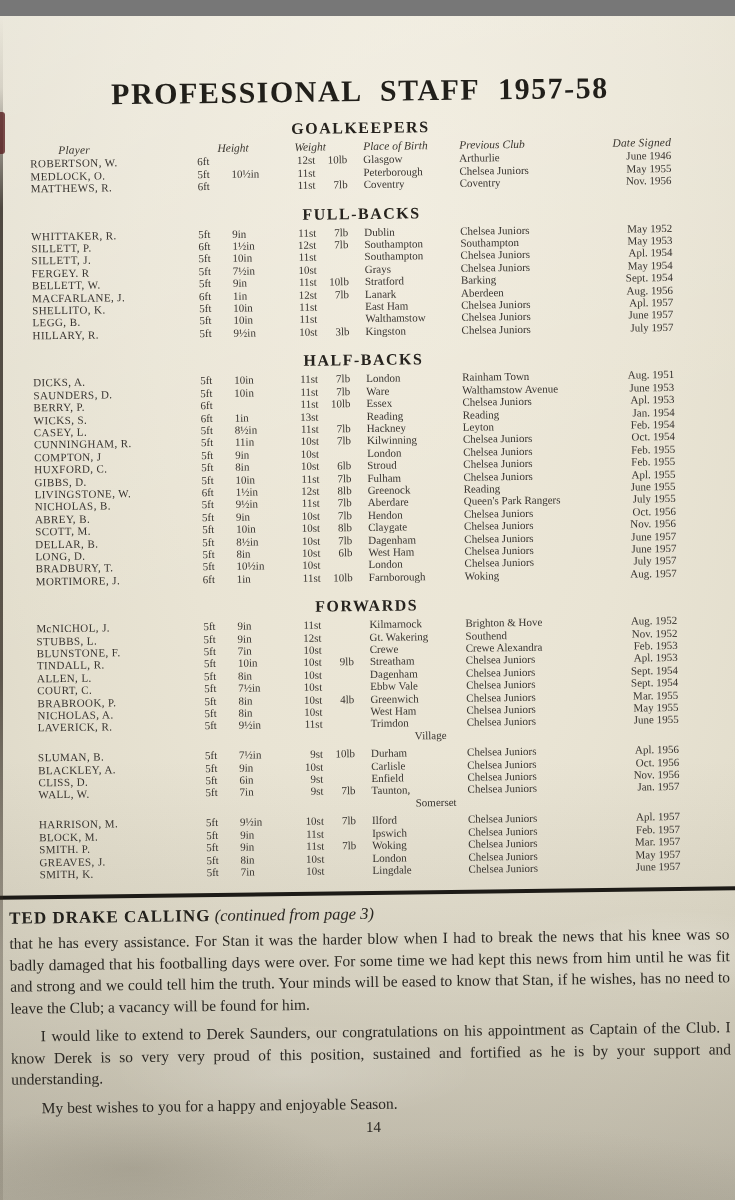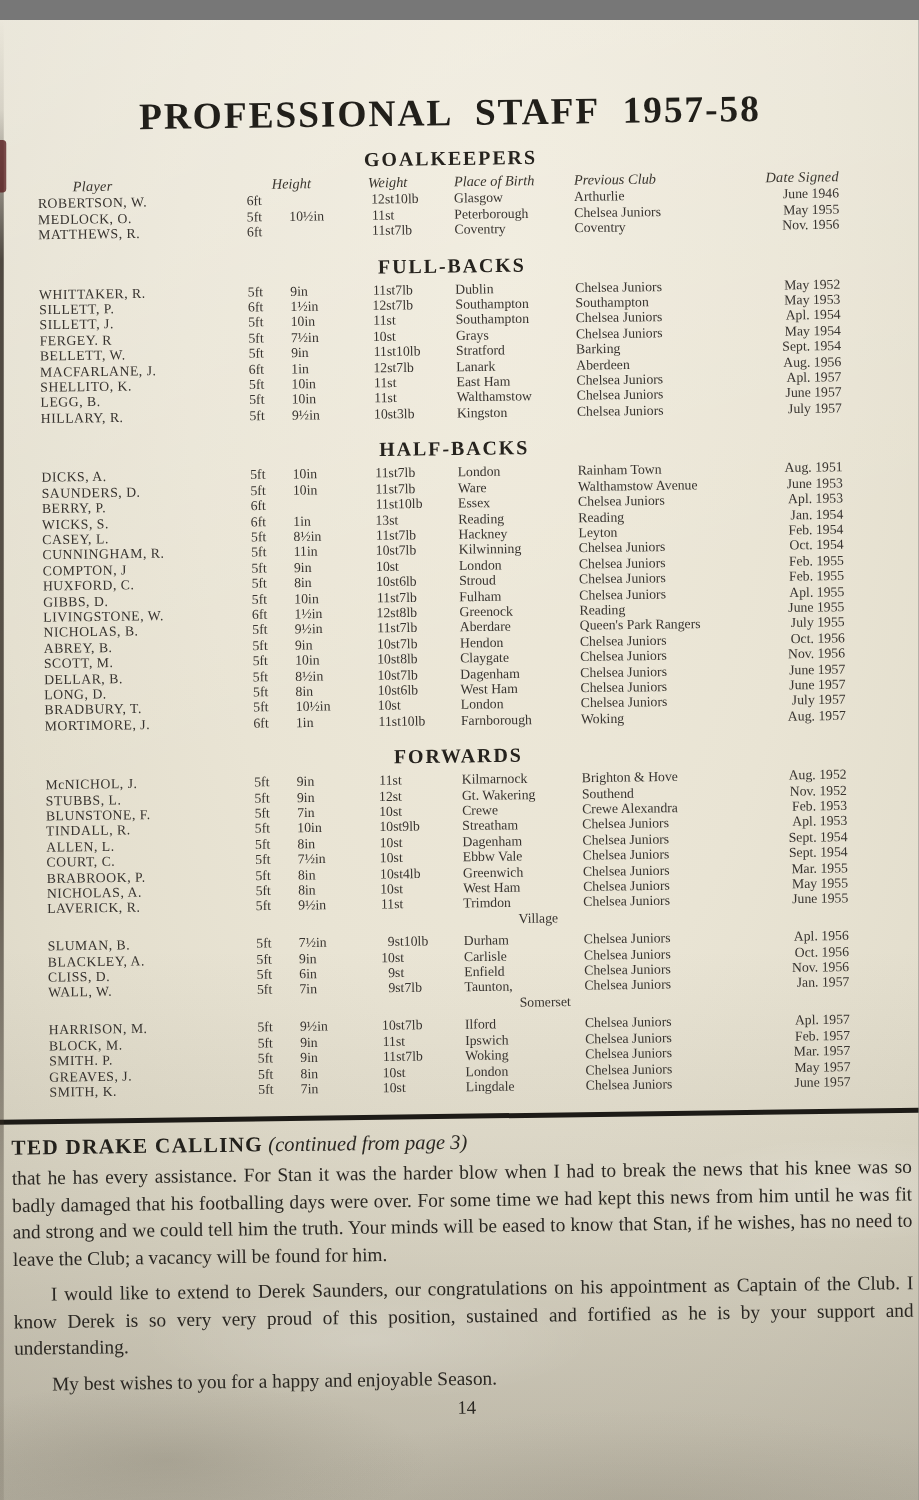--- a/index.html
+++ b/index.html
@@ -31,21 +31,21 @@
      letter-spacing:1.5px;word-spacing:10px;}
   .sec-title{text-align:center;font-weight:bold;font-size:16px;letter-spacing:1.5px;margin:14px 0 3px;color:#26231e;}
   #staff-table .sec-title:first-child{margin-top:11px;}
 
   .row{display:grid;grid-template-columns:204px 34px 38px 46px 36px 108px 144px 68px;
        font-size:11px;line-height:12.4px;color:#383430;}
   .c{white-space:nowrap;overflow:visible;}
   .c.name{padding-left:37px;letter-spacing:.4px;}
   .c.in{padding-right:8px;}
   .c.st{text-align:right;}
-  .c.lb{text-align:left;padding-right:4px;}
+  .c.lb{text-align:right;padding-right:4px;}
   .c.place{padding-left:12px;}
   .c.date{text-align:right;}
   .row.cont .c.p2{grid-column:6;padding-left:56px;}
   .group + .group{margin-top:5px;}
 
   .row.hdr{font-style:italic;margin:2px 0 1px;font-size:11.5px;color:#3a362f;}
   .row.hdr .hname{padding-left:65px;letter-spacing:.2px;}
   .row.hdr .hheight{grid-column:2/4;text-align:center;}
   .row.hdr .hweight{grid-column:4/6;text-align:center;}
   .row.hdr .date{letter-spacing:.2px;}

